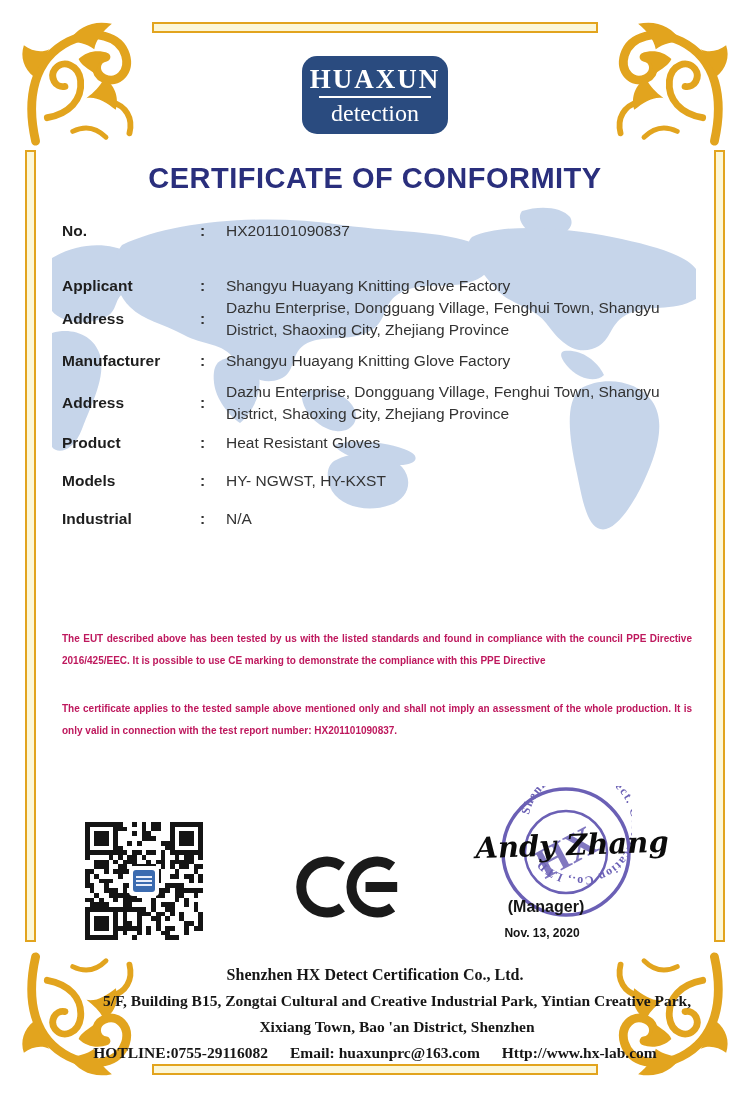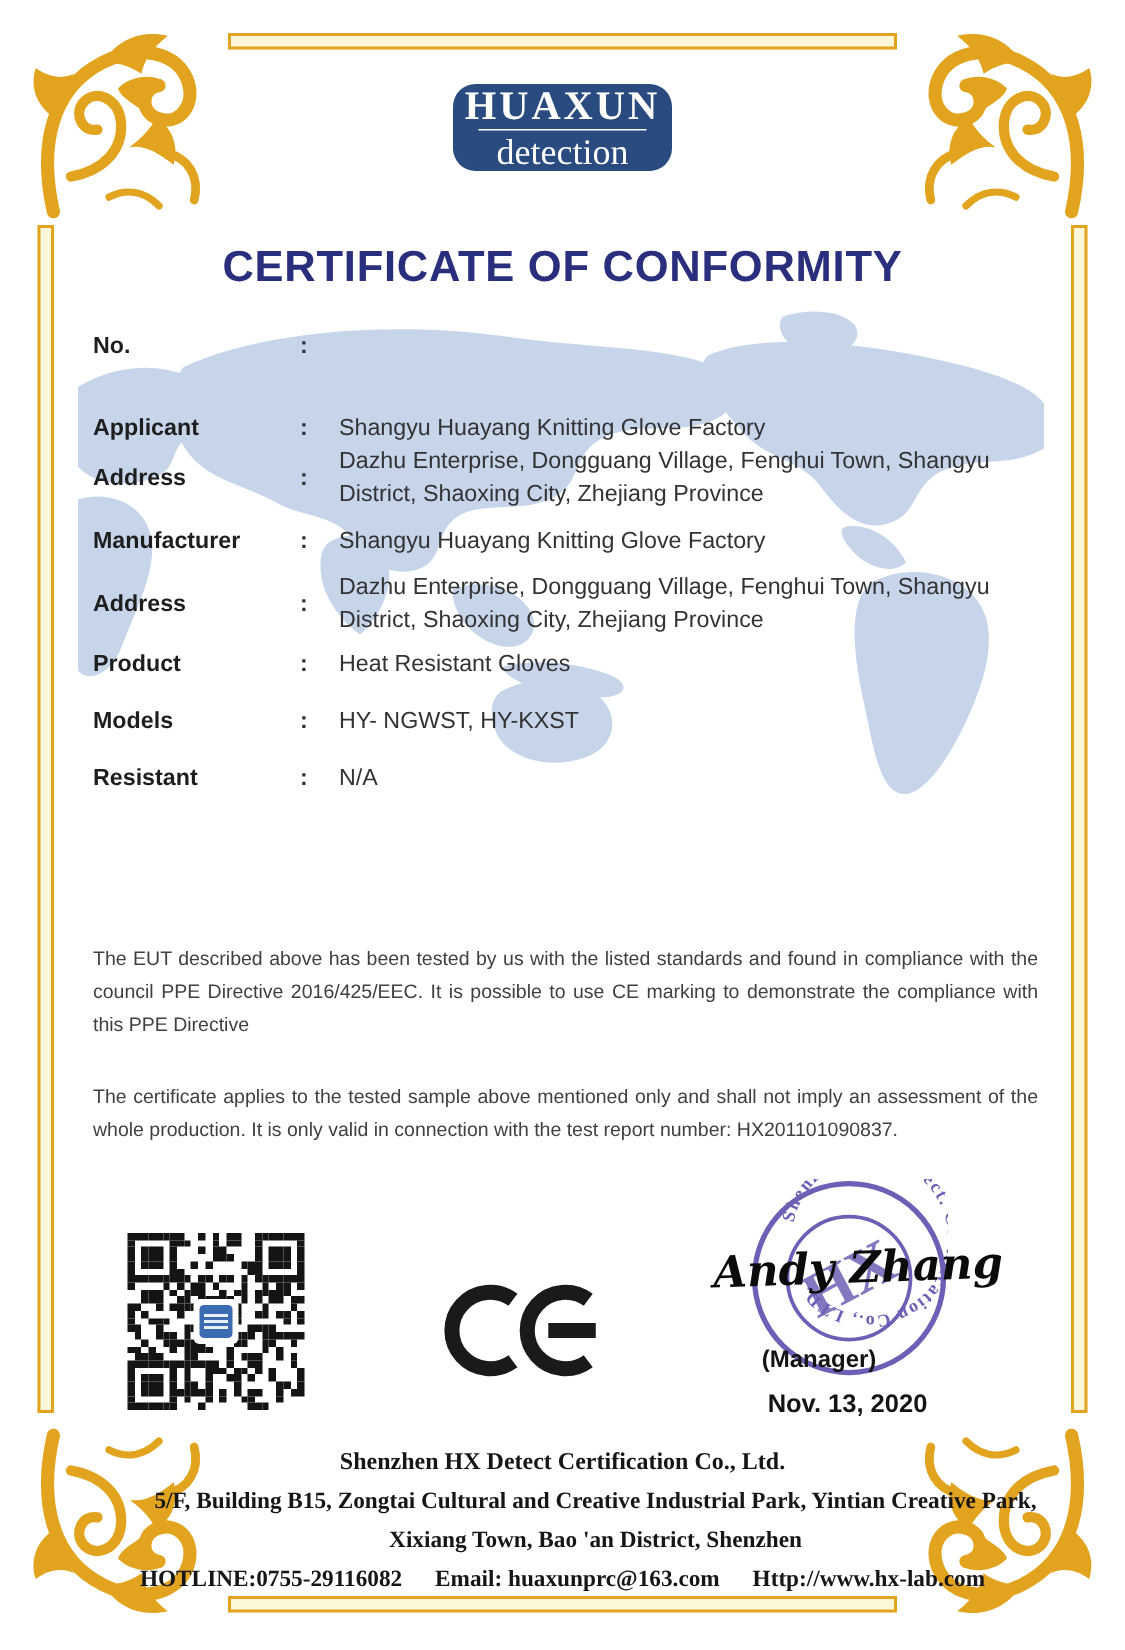--- a/index.html
+++ b/index.html
@@ -17,58 +17,58 @@
   .bar.top{left:152px;top:22px;width:446px;height:11px;}
   .bar.bottom{left:152px;top:1064px;width:446px;height:11px;}
   .bar.left{left:25px;top:150px;width:11px;height:792px;}
   .bar.right{left:714px;top:150px;width:11px;height:792px;}
   .corner{position:absolute;width:132px;height:132px;z-index:1;}
   .corner.tl{left:18px;top:16px;}
   .corner.tr{left:600px;top:16px;transform:scaleX(-1);}
   .corner.bl{left:18px;top:950px;transform:scaleY(-1);}
   .corner.br{left:600px;top:950px;transform:scale(-1,-1);}
   
-  .logo{position:absolute;left:50%;top:56px;transform:translateX(-50%);width:146px;height:58px;
+  .logo{position:absolute;left:50%;top:56px;transform:translateX(-50%);width:146px;height:78px;
         background:var(--logo-navy);border-radius:15px;z-index:2;display:flex;flex-direction:column;
         align-items:center;justify-content:center;color:#fff;font-family:"Liberation Serif",serif;}
   .logo .l1{font-size:27px;font-weight:bold;letter-spacing:2px;line-height:1.05;}
   .logo .rule{width:112px;height:2px;background:#fff;margin:2px 0 3px;}
   .logo .l2{font-size:24px;line-height:1;text-align:right;}
   
   .title{position:absolute;left:0;top:162px;width:100%;text-align:center;z-index:2;
          font-size:29px;font-weight:bold;color:var(--title-navy);letter-spacing:.5px;}
   
   .fields{position:absolute;left:62px;top:220px;width:630px;z-index:2;}
   .frow{display:flex;align-items:flex-start;line-height:22px;font-size:15.5px;}
   .frow .lbl{width:138px;font-weight:bold;color:var(--text-dark);}
   .frow .col{width:26px;color:var(--value-gray);font-weight:bold;}
   .frow .val{flex:1;max-width:466px;color:var(--value-gray);}
   
   .paras{position:absolute;left:62px;top:628px;width:630px;z-index:2;}
-  .paras p{font-size:13px;font-weight:normal;color:#404040;line-height:22px;text-align:justify;}
+  .paras p{font-size:10px;font-weight:bold;color:#be185d;line-height:22px;text-align:justify;}
   .paras p+p{margin-top:26px;}
   
   .qr{position:absolute;left:85px;top:822px;width:118px;height:118px;z-index:2;background:#fff;}
   .qr-modules{display:grid;grid-template-columns:repeat(25,1fr);grid-template-rows:repeat(25,1fr);
               width:100%;height:100%;}
   .qm{background:#141414;}
   .qr-logo{position:absolute;left:50%;top:50%;transform:translate(-50%,-50%);width:30px;height:30px;
            background:#fff;border-radius:4px;display:flex;align-items:center;justify-content:center;}
   .qr-logo .chip{width:22px;height:22px;background:#3b6bb0;border-radius:3px;display:flex;
                  flex-direction:column;justify-content:center;gap:2px;padding:3px;}
   .qr-logo .chip i{display:block;height:2px;background:#e8eefb;}
   .ce{position:absolute;left:296px;top:846px;z-index:2;}
   .stamp{position:absolute;left:500px;top:786px;width:132px;height:132px;z-index:2;opacity:.9;}
   .signature{position:absolute;left:472px;top:828px;width:200px;z-index:3;text-align:center;
              font-family:"DejaVu Serif",serif;font-style:italic;font-weight:bold;font-size:29px;
              color:#0b0b0b;transform:rotate(-2deg);letter-spacing:0px;white-space:nowrap;}
   .manager{position:absolute;left:446px;top:898px;width:200px;text-align:center;z-index:3;
            font-size:16px;font-weight:bold;color:#141414;}
-  .stamp-date{position:absolute;left:465px;top:926px;width:200px;text-align:center;z-index:3;
-              font-size:17px;font-weight:bold;color:#141414;}
+  .stamp-date{position:absolute;left:442px;top:926px;width:200px;text-align:center;z-index:3;
+              font-size:12px;font-weight:bold;color:#141414;}
   
   .footer{position:absolute;left:0;top:962px;width:100%;text-align:center;z-index:2;
           font-family:"Liberation Serif",serif;font-weight:bold;color:#161616;}
   .footer .company{font-size:16px;line-height:26px;}
   .footer .addr{font-size:15.5px;line-height:26px;margin-left:44px;}
   .footer .contact{font-size:15.5px;line-height:26px;}
   .footer .contact span{margin:0 9px;}
 </style>
 </head>
 <body>
@@ -169,20 +169,21 @@
     <div class="rule"></div>
     <div class="l2">detection</div>
   </div>
 
   <div class="title">CERTIFICATE OF CONFORMITY</div>
 
   <div class="fields">
     <div class="frow" style="margin-bottom:33px">
       <div class="lbl">No.</div>
       <div class="col">:</div>
+      <div class="val">HX201101090837</div>
     </div>
     <div class="frow" style="">
       <div class="lbl">Applicant</div>
       <div class="col">:</div>
       <div class="val">Shangyu Huayang Knitting Glove Factory</div>
     </div>
     <div class="frow" style="margin-bottom:9px">
       <div class="lbl" style="align-self:center">Address</div>
       <div class="col" style="align-self:center">:</div>
       <div class="val">Dazhu Enterprise, Dongguang Village, Fenghui Town, Shangyu District, Shaoxing City, Zhejiang Province</div>
@@ -201,21 +202,21 @@
       <div class="lbl">Product</div>
       <div class="col">:</div>
       <div class="val">Heat Resistant Gloves</div>
     </div>
     <div class="frow" style="margin-bottom:16px">
       <div class="lbl">Models</div>
       <div class="col">:</div>
       <div class="val">HY- NGWST, HY-KXST</div>
     </div>
     <div class="frow">
-      <div class="lbl">Resistant</div>
+      <div class="lbl">Industrial</div>
       <div class="col">:</div>
       <div class="val">N/A</div>
     </div>
   </div>
 
   <div class="paras">
     <p>The EUT described above has been tested by us with the listed standards and found in compliance with the council PPE Directive 2016/425/EEC. It is possible to use CE marking to demonstrate the compliance with this PPE Directive</p>
     <p>The certificate applies to the tested sample above mentioned only and shall not imply an assessment of the whole production. It is only valid in connection with the test report number: HX201101090837.</p>
   </div>
 

